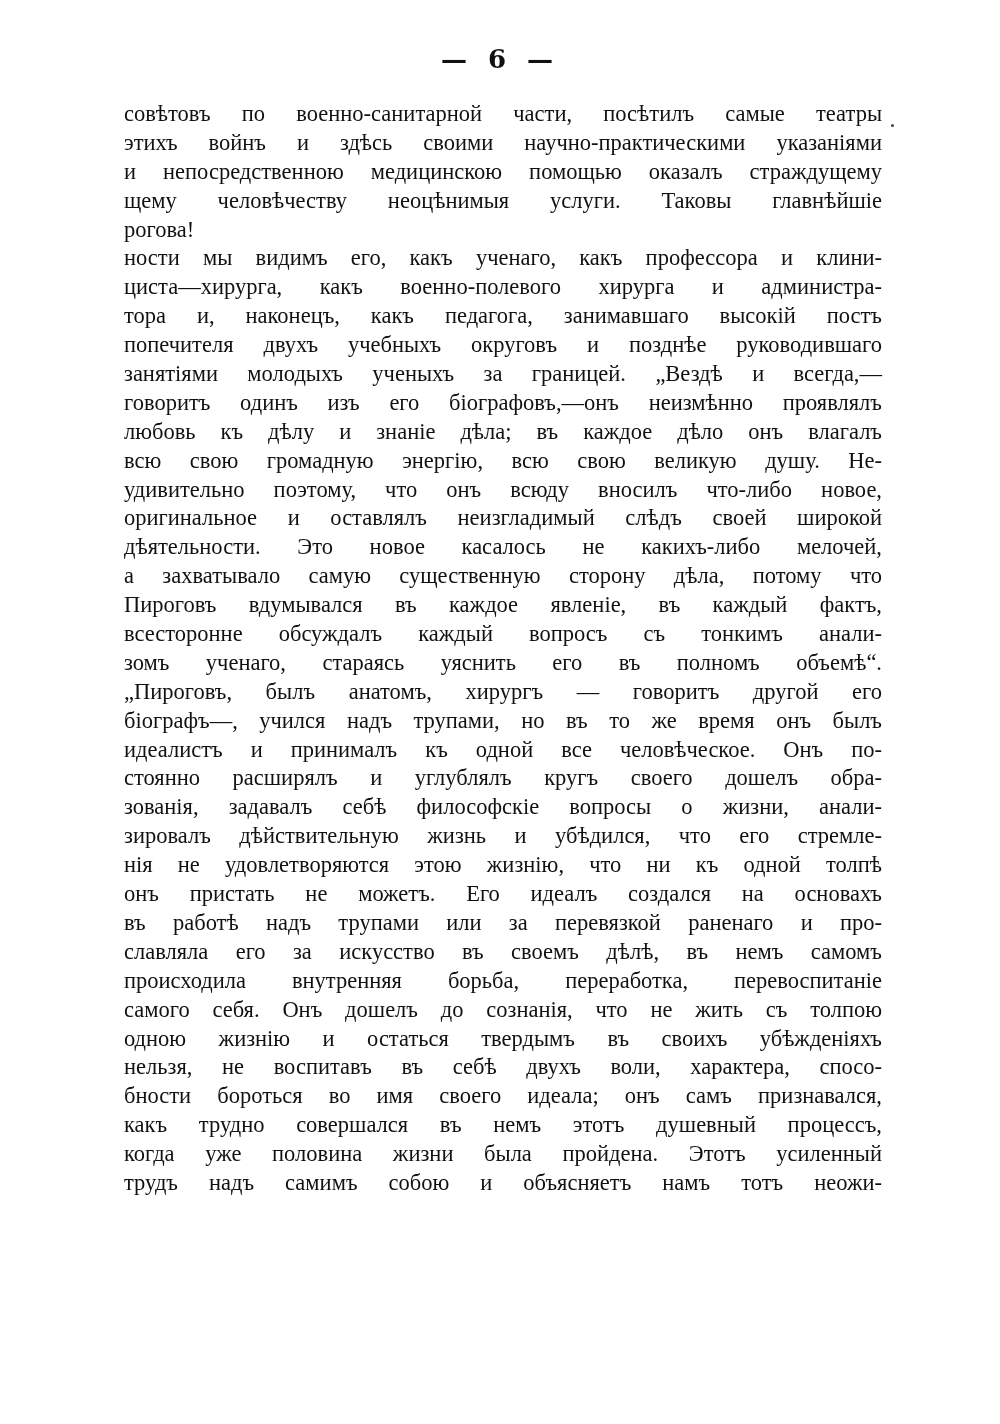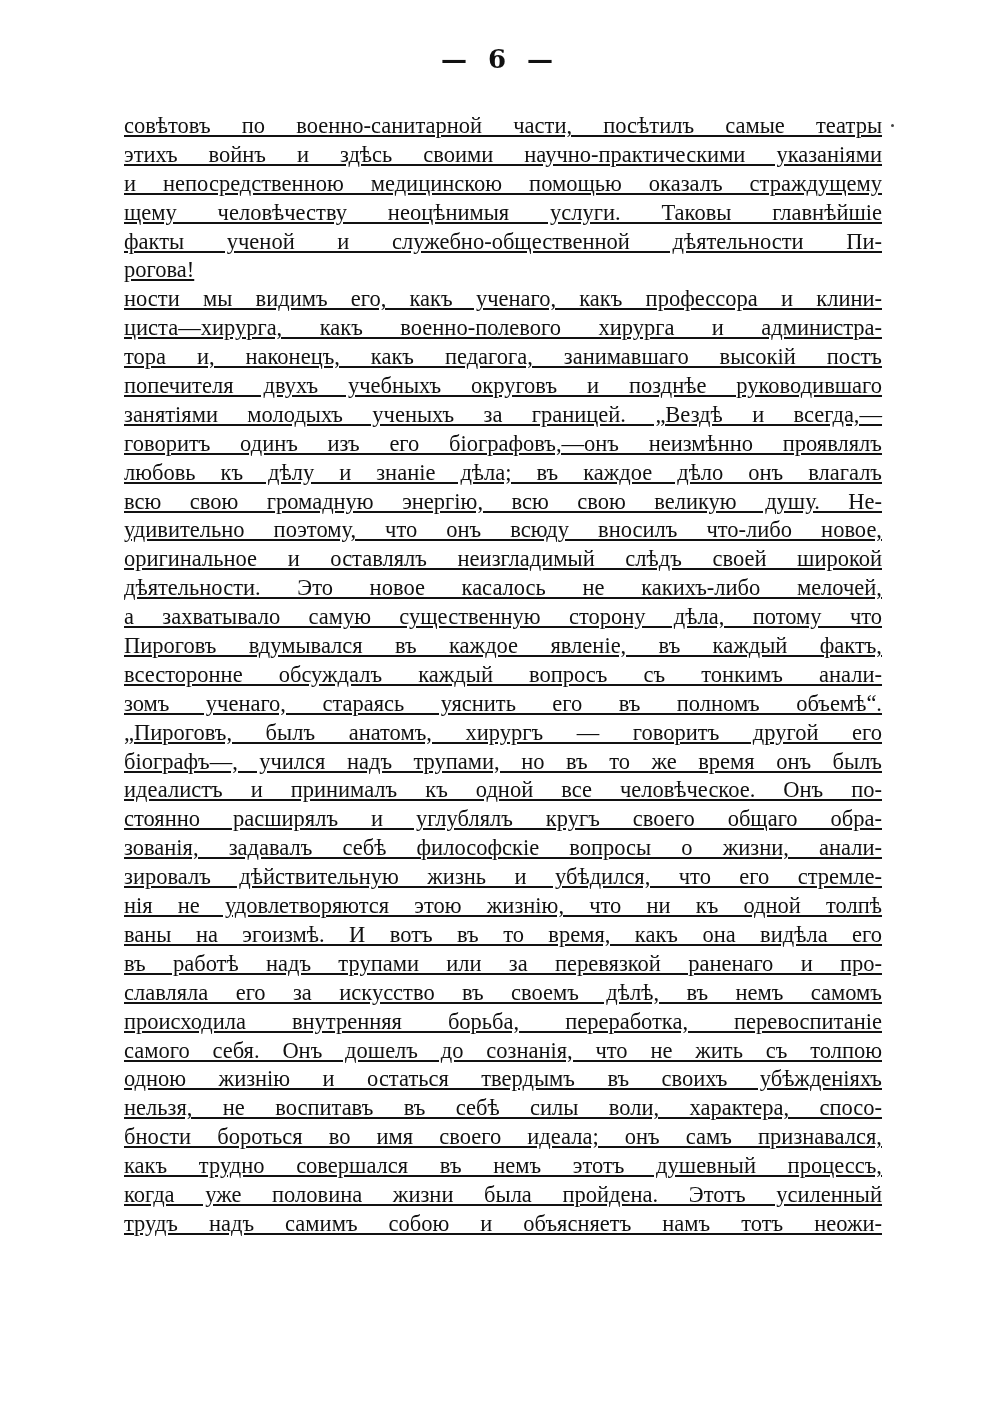--- a/index.html
+++ b/index.html
@@ -27,23 +27,22 @@
       left: 0;
       width: 1000px;
       text-align: center;
       font-size: 26px;
       font-weight: bold;
       letter-spacing: 6px;
     }
     .text-block {
       position: absolute;
       left: 124px;
-      top: 112px;
+      top: 100px;
       width: 758px;
-      text-decoration: underline;
     }
     .line {
       display: block;
       height: 28.9px;
       line-height: 28.9px;
       font-size: 22.5px;
       white-space: nowrap;
       text-align: justify;
       text-align-last: justify;
       font-family: "Liberation Serif", "DejaVu Serif", serif;
@@ -73,21 +72,20 @@
   <div class="page-number">— 6 —</div>
   <div class="stray-mark"></div>
 
   <div class="text-block">
 
     <div>
       <span class="line">совѣтовъ по военно-санитарной части, посѣтилъ самые театры</span>
       <span class="line">этихъ войнъ и здѣсь своими научно-практическими указаніями</span>
       <span class="line">и непосредственною медицинскою помощью оказалъ страждущему</span>
       <span class="line">щему человѣчеству неоцѣнимыя услуги. Таковы главнѣйшіе</span>
-      <span class="line">факты ученой и служебно-общественной дѣятельности Пи-</span>
       <span class="line last">рогова!</span>
     </div>
 
     <div>
       <span class="line">ности мы видимъ его, какъ ученаго, какъ профессора и клини-</span>
       <span class="line">циста—хирурга, какъ военно-полевого хирурга и администра-</span>
       <span class="line">тора и, наконецъ, какъ педагога, занимавшаго высокій постъ</span>
       <span class="line">попечителя двухъ учебныхъ округовъ и позднѣе руководившаго</span>
       <span class="line">занятіями молодыхъ ученыхъ за границей. „Вездѣ и всегда,—</span>
       <span class="line">говоритъ одинъ изъ его біографовъ,—онъ неизмѣнно проявлялъ</span>
@@ -96,30 +94,30 @@
       <span class="line">удивительно поэтому, что онъ всюду вносилъ что-либо новое,</span>
       <span class="line">оригинальное и оставлялъ неизгладимый слѣдъ своей широкой</span>
       <span class="line">дѣятельности. Это новое касалось не какихъ-либо мелочей,</span>
       <span class="line">а захватывало самую существенную сторону дѣла, потому что</span>
       <span class="line">Пироговъ вдумывался въ каждое явленіе, въ каждый фактъ,</span>
       <span class="line">всесторонне обсуждалъ каждый вопросъ съ тонкимъ анали-</span>
       <span class="line">зомъ ученаго, стараясь уяснить его въ полномъ объемѣ“.</span>
       <span class="line">„Пироговъ, былъ анатомъ, хирургъ — говоритъ другой его</span>
       <span class="line">біографъ—, учился надъ трупами, но въ то же время онъ былъ</span>
       <span class="line">идеалистъ и принималъ къ одной все человѣческое. Онъ по-</span>
-      <span class="line">стоянно расширялъ и углублялъ кругъ своего общаго обра-</span>
+      <span class="line">стоянно расширялъ и углублялъ кругъ своего дошелъ обра-</span>
       <span class="line">зованія, задавалъ себѣ философскіе вопросы о жизни, анали-</span>
       <span class="line">зировалъ дѣйствительную жизнь и убѣдился, что его стремле-</span>
       <span class="line">нія не удовлетворяются этою жизнію, что ни къ одной толпѣ</span>
-      <span class="line">ваны на эгоизмѣ. И вотъ въ то время, какъ она видѣла его</span>
+      <span class="line">онъ пристать не можетъ. Его идеалъ создался на основахъ</span>
       <span class="line">въ работѣ надъ трупами или за перевязкой раненаго и про-</span>
       <span class="line">славляла его за искусство въ своемъ дѣлѣ, въ немъ самомъ</span>
       <span class="line">происходила внутренняя борьба, переработка, перевоспитаніе</span>
       <span class="line">самого себя. Онъ дошелъ до сознанія, что не жить съ толпою</span>
       <span class="line">одною жизнію и остаться твердымъ въ своихъ убѣжденіяхъ</span>
-      <span class="line">нельзя, не воспитавъ въ себѣ силы воли, характера, спосо-</span>
+      <span class="line">нельзя, не воспитавъ въ себѣ двухъ воли, характера, спосо-</span>
       <span class="line">бности бороться во имя своего идеала; онъ самъ признавался,</span>
       <span class="line">какъ трудно совершался въ немъ этотъ душевный процессъ,</span>
       <span class="line">когда уже половина жизни была пройдена. Этотъ усиленный</span>
       <span class="line">трудъ надъ самимъ собою и объясняетъ намъ тотъ неожи-</span>
     </div>
   </div>
 </div>
 
 </body></html>

